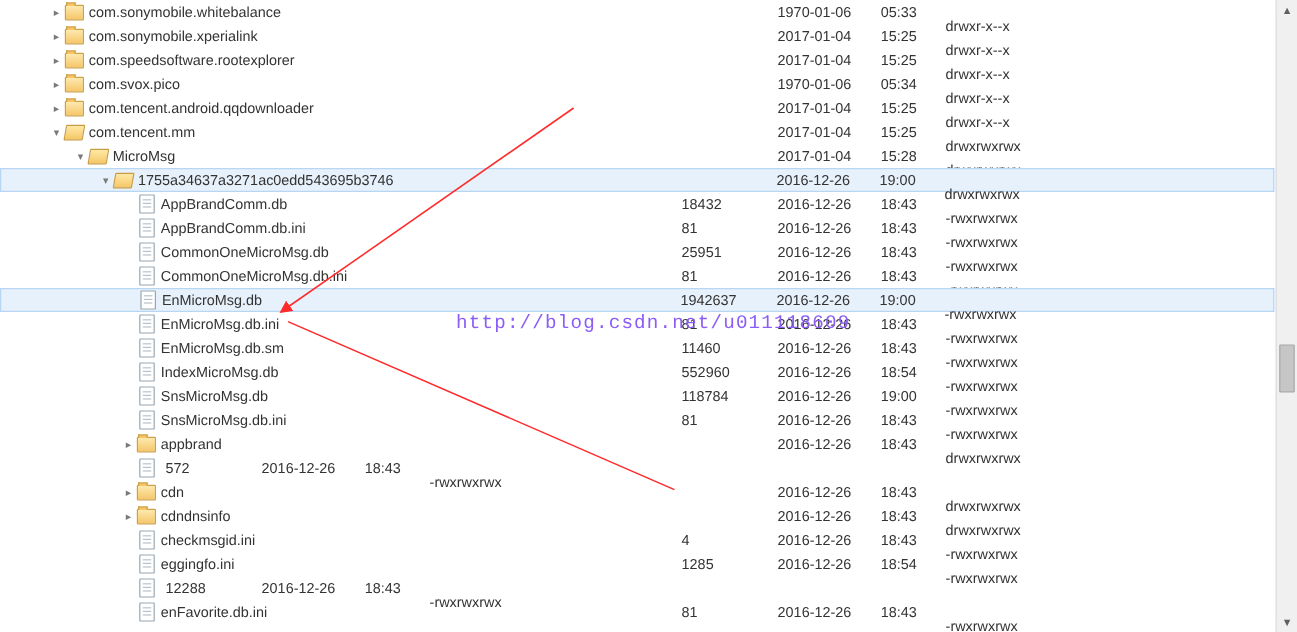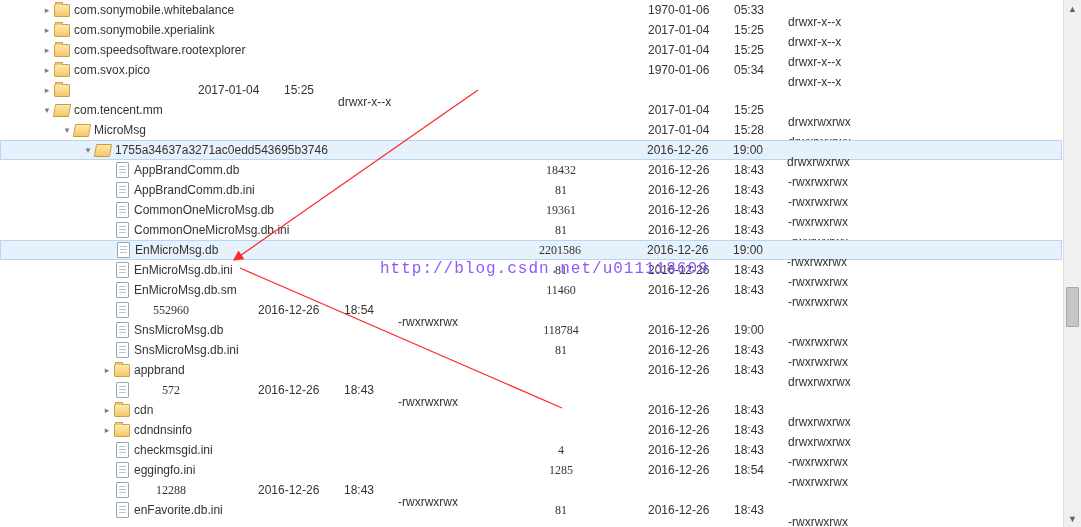--- a/index.html
+++ b/index.html
@@ -70,22 +70,22 @@
     flex: 1 1 auto;
     overflow: hidden;
     text-overflow: ellipsis;
     padding-right: 8px;
   }
   .col {
     flex: 0 0 auto;
     text-align: left;
     padding-left: 4px;
   }
-  .col.size  { width: 66px; text-align: center; padding-right: 10px; font-family: Liberation Serif, serif; }
-  .col.date  { width: 82px; margin-left: 40px; }
+  .col.size  { width: 66px; text-align: left; padding-right: 10px; }
+  .col.date  { width: 82px; }
   .col.time  { width: 50px; }
   .col.perm  { width: 100px; margin-top: 24px; }
   .tail-pad  { width: 174px; flex: 0 0 174px; }
   
   .ico-folder-closed {
     width: 14px; height: 11px;
     background: linear-gradient(#fde9ae, #f6c76a);
     border: 1px solid #cda24a;
     border-radius: 1px;
     position: relative;
@@ -225,20 +225,21 @@
       <span class="col time">05:34</span>
       <span class="col perm">drwxr-x--x</span>
       <span class="tail-pad"></span>
     </div>
     <div class="row">
       <span class="indent-block" style="width: 40px;"></span>
       <span class="toggle">▸</span>
       <span class="icon">
         <div class="ico-folder-closed"></div>
       </span>
+      <span class="name">com.tencent.android.qqdownloader</span>
       <span class="col size"></span>
       <span class="col date">2017-01-04</span>
       <span class="col time">15:25</span>
       <span class="col perm">drwxr-x--x</span>
       <span class="tail-pad"></span>
     </div>
     <div class="row">
       <span class="indent-block" style="width: 40px;"></span>
       <span class="toggle">▾</span>
       <span class="icon">
@@ -303,21 +304,21 @@
       <span class="col perm">-rwxrwxrwx</span>
       <span class="tail-pad"></span>
     </div>
     <div class="row">
       <span class="indent-block" style="width: 100px;"></span>
       <span class="toggle blank"></span>
       <span class="icon">
         <div class="ico-file"></div>
       </span>
       <span class="name">CommonOneMicroMsg.db</span>
-      <span class="col size">19361</span>
+      <span class="col size">25951</span>
       <span class="col date">2016-12-26</span>
       <span class="col time">18:43</span>
       <span class="col perm">-rwxrwxrwx</span>
       <span class="tail-pad"></span>
     </div>
     <div class="row">
       <span class="indent-block" style="width: 100px;"></span>
       <span class="toggle blank"></span>
       <span class="icon">
         <div class="ico-file"></div>
@@ -329,21 +330,21 @@
       <span class="col perm">-rwxrwxrwx</span>
       <span class="tail-pad"></span>
     </div>
     <div class="row file-sel">
       <span class="indent-block" style="width: 100px;"></span>
       <span class="toggle blank"></span>
       <span class="icon">
         <div class="ico-file"></div>
       </span>
       <span class="name">EnMicroMsg.db</span>
-      <span class="col size">2201586</span>
+      <span class="col size">1942637</span>
       <span class="col date">2016-12-26</span>
       <span class="col time">19:00</span>
       <span class="col perm">-rwxrwxrwx</span>
       <span class="tail-pad"></span>
     </div>
     <div class="row">
       <span class="indent-block" style="width: 100px;"></span>
       <span class="toggle blank"></span>
       <span class="icon">
         <div class="ico-file"></div>
@@ -367,20 +368,21 @@
       <span class="col time">18:43</span>
       <span class="col perm">-rwxrwxrwx</span>
       <span class="tail-pad"></span>
     </div>
     <div class="row">
       <span class="indent-block" style="width: 100px;"></span>
       <span class="toggle blank"></span>
       <span class="icon">
         <div class="ico-file"></div>
       </span>
+      <span class="name">IndexMicroMsg.db</span>
       <span class="col size">552960</span>
       <span class="col date">2016-12-26</span>
       <span class="col time">18:54</span>
       <span class="col perm">-rwxrwxrwx</span>
       <span class="tail-pad"></span>
     </div>
     <div class="row">
       <span class="indent-block" style="width: 100px;"></span>
       <span class="toggle blank"></span>
       <span class="icon">

